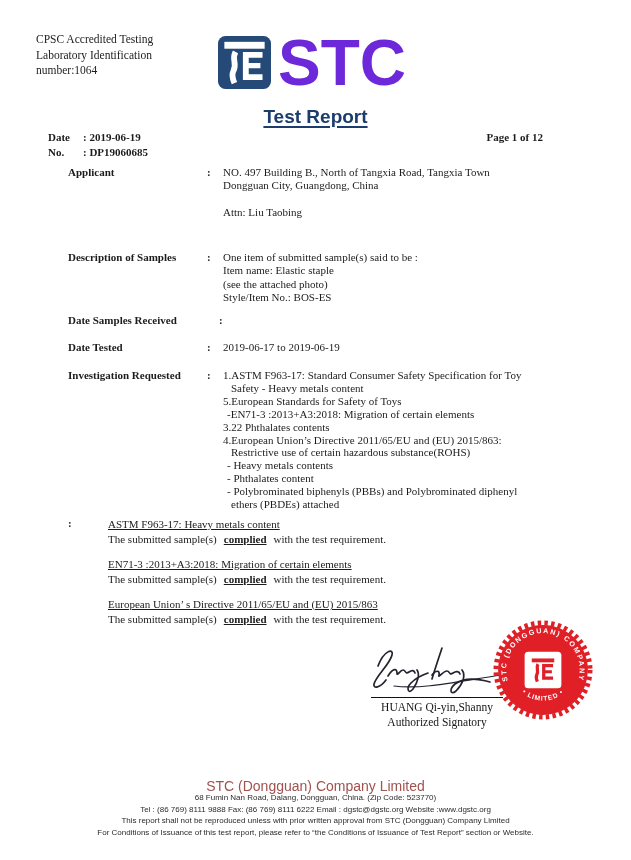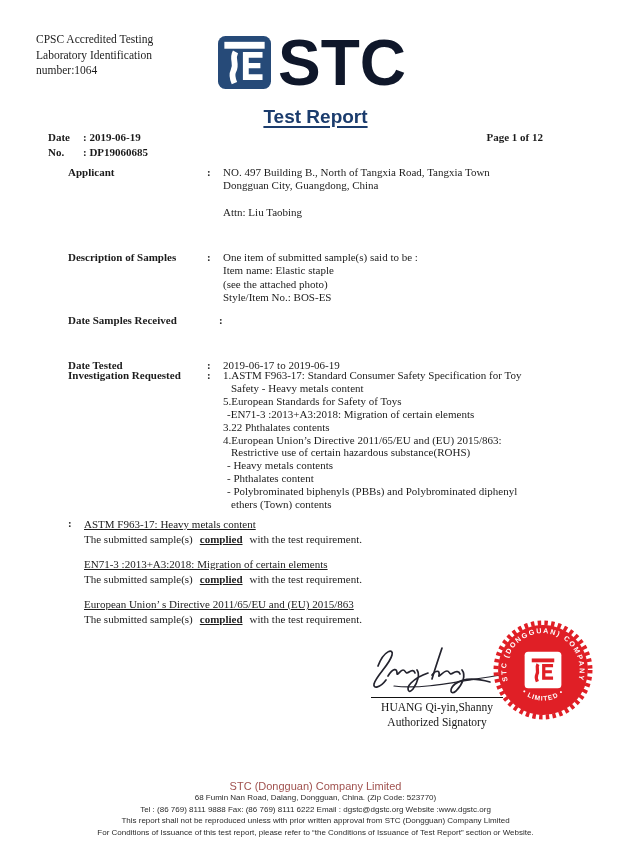--- a/index.html
+++ b/index.html
@@ -7,21 +7,21 @@
     position:relative; width:631px; height:860px; background:#ffffff;
     font-family:"Liberation Serif", serif; color:#1c1c1c; overflow:hidden;
   }
   
   .cpsc{position:absolute; left:36px; top:32px; font-size:11.5px; line-height:15.5px;}
   
   .logo{position:absolute; left:218px; top:36px; display:flex; align-items:flex-start;}
   .logo-square{width:53px; height:53px; flex:0 0 53px;}
   .logo-word{
     font-family:"Liberation Sans", sans-serif; font-weight:bold;
-    font-size:64px; line-height:51px; color:#0f172a; letter-spacing:0px; margin-left:7px; margin-top:2px;
+    font-size:64px; line-height:51px; color:#6d28d9; letter-spacing:0px; margin-left:7px; margin-top:2px;
   }
   
   .title{
     position:absolute; left:0; right:0; top:106px; text-align:center;
     font-family:"Liberation Sans", sans-serif; font-weight:bold; font-size:19px; color:#1b3c6d;
   }
   .title span{text-decoration:underline; text-decoration-thickness:2px; text-underline-offset:3px;}
   
   .meta{position:absolute; left:48px; top:130px; font-size:11px; line-height:14.5px;}
   .meta .ml{display:inline-block; width:35px; font-weight:bold;}
@@ -29,37 +29,37 @@
   .pageno{position:absolute; right:88px; top:131px; font-size:11px; font-weight:bold;}
   
   .row{position:absolute; left:68px; display:flex; font-size:11px; line-height:13.4px;}
   .row .lbl{width:139px; flex:0 0 139px; font-weight:bold;}
   .row .col{width:16px; flex:0 0 16px; font-weight:bold;}
   .row .val{width:362px;}
   .ln{min-height:13.4px;}
   .i1{padding-left:4px;} .i2{padding-left:8px;}
   .row-invest .val .ln{line-height:12.9px; min-height:12.9px;}
   
-  .cgroup{margin-bottom:10px; line-height:15px;}
+  .cgroup{margin-bottom:10px; line-height:15px;margin-left:24px;}
   .c-head{text-decoration:underline;}
   .verdict{font-weight:bold; text-decoration:underline; margin:0 7px;}
   
   .sig-svg{position:absolute; left:364px; top:642px;}
   .sig-line{position:absolute; left:371px; top:697px; width:132px; border-top:1.4px solid #111;}
   .sig-names{position:absolute; left:360px; top:700px; width:154px; text-align:center;
              font-size:11.5px; line-height:14.5px; color:#161616;}
   
   .seal{position:absolute; left:493px; top:620px;}
   .seal text{font-family:"Liberation Sans", sans-serif; font-weight:bold;}
   
   .footer{
     position:absolute; left:0; right:0; top:781px; text-align:center;
     font-family:"Liberation Sans", sans-serif; font-size:8px; line-height:11.4px; color:#2b2b2b;
   }
-  .footer .f1{color:#a0524f; font-size:11px;}
+  .footer .f1{color:#a0524f; font-size:14px;}
 </style>
 </head>
 <body>
 
 <div class="page">
 
   <div class="cpsc">
     <div>CPSC Accredited Testing</div>
     <div>Laboratory Identification</div>
     <div>number:1064</div>
@@ -111,41 +111,41 @@
       <div class="ln">(see the attached photo)</div>
       <div class="ln">Style/Item No.: BOS-ES</div>
     </div>
   </div>
 
   <div class="row" style="top:314px;gap:12px;">
     <div class="lbl">Date Samples Received</div>
     <div class="col">:</div>
   </div>
 
-  <div class="row" style="top:359px;align-items:flex-end;">
+  <div class="row" style="top:341px;align-items:flex-end;">
     <div class="lbl">Date Tested</div>
     <div class="col">:</div>
     <div class="val">2019-06-17 to 2019-06-19</div>
   </div>
 
   <div class="row row-invest" style="top:369px;">
     <div class="lbl">Investigation Requested</div>
     <div class="col">:</div>
     <div class="val">
       <div class="ln">1.ASTM F963-17: Standard Consumer Safety Specification for Toy</div>
       <div class="ln i2">Safety - Heavy metals content</div>
       <div class="ln">5.European Standards for Safety of Toys</div>
       <div class="ln i1">-EN71-3 :2013+A3:2018: Migration of certain elements</div>
       <div class="ln">3.22 Phthalates contents</div>
       <div class="ln">4.European Union’s Directive 2011/65/EU and (EU) 2015/863:</div>
       <div class="ln i2">Restrictive use of certain hazardous substance(ROHS)</div>
       <div class="ln i1">- Heavy metals contents</div>
       <div class="ln i1">- Phthalates content</div>
       <div class="ln i1">- Polybrominated biphenyls (PBBs) and Polybrominated diphenyl</div>
-      <div class="ln i2">ethers (Town) contents</div>
+      <div class="ln i2">ethers (PBDEs) attached</div>
     </div>
   </div>
 
   <div class="row" style="top:517px;">
     <div class="col">:</div>
     <div class="val">
       <div class="cgroup">
         <div class="c-head">ASTM F963-17: Heavy metals content</div>
         <div><span>The submitted sample(s)</span><span class="verdict">complied</span><span>with the test requirement.</span></div>
       </div>

